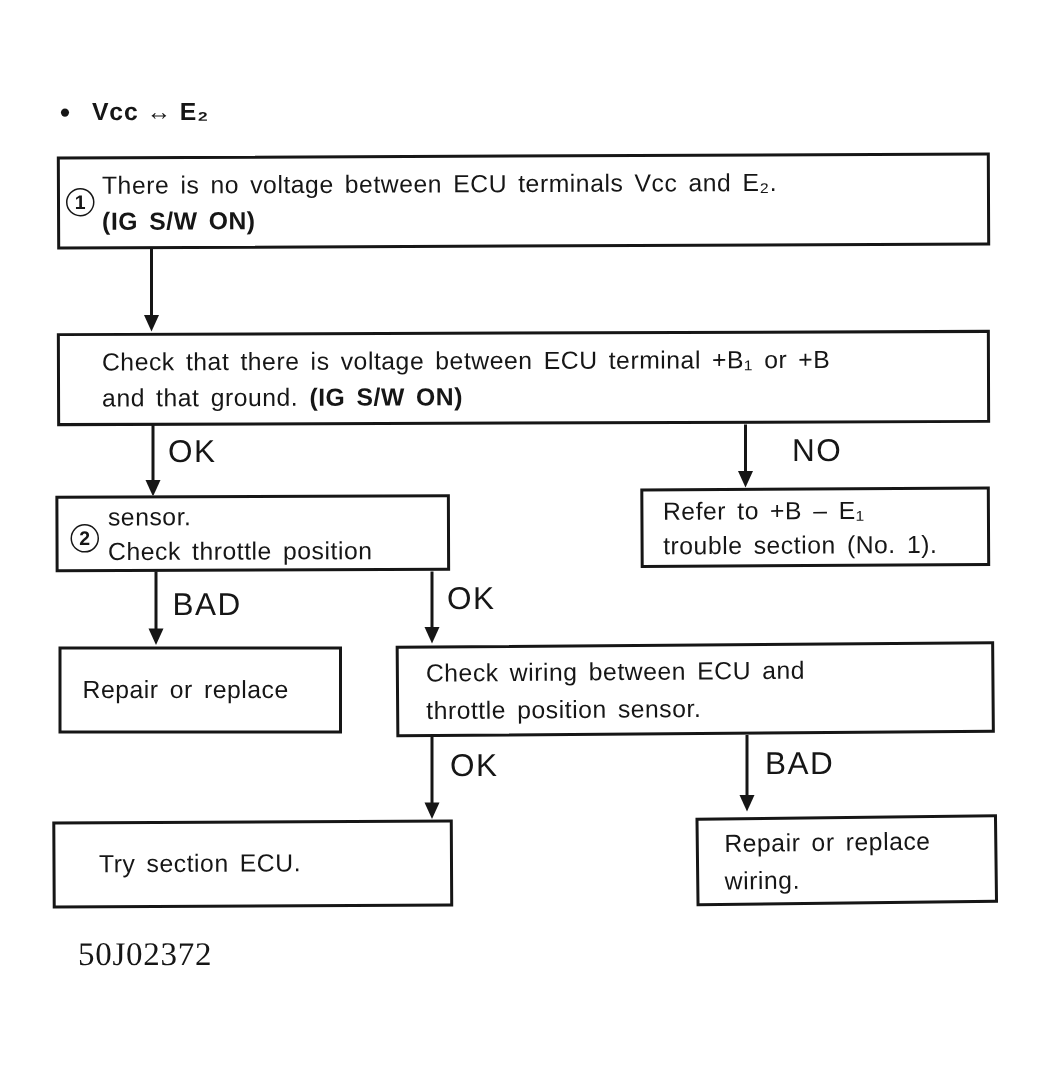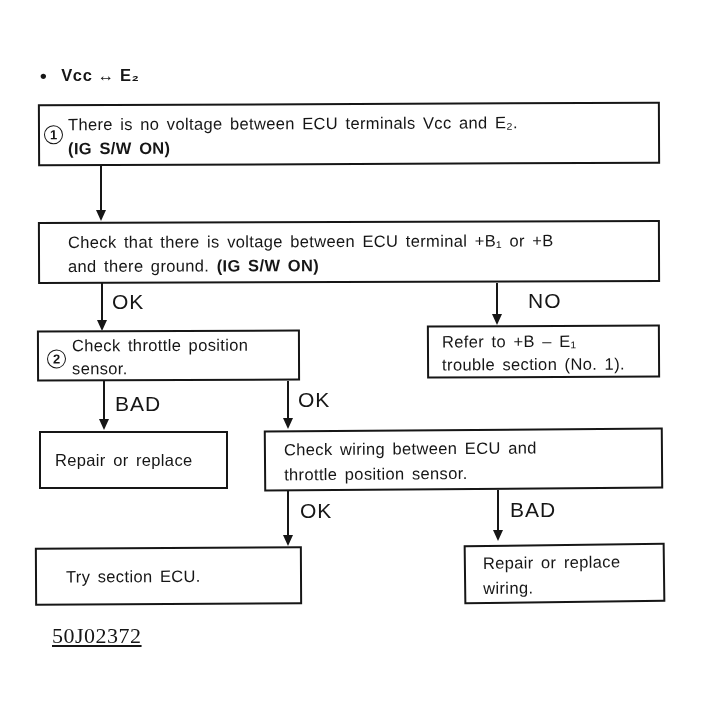--- a/index.html
+++ b/index.html
@@ -60,21 +60,20 @@
     position: absolute;
     font-size: 21px;
     letter-spacing: 1px;
   }
   .fig-code {
     position: absolute;
     left: 52px; top: 623px;
     font-family: "Liberation Serif", "DejaVu Serif", serif;
     font-size: 22px;
     letter-spacing: 0.5px;
-    text-decoration: underline;
   }
 </style>
 </head>
 <body>
 
 <div class="page">
 
   <div class="title">
     <span class="bullet">•</span>
     <span>Vcc ↔ E₂</span>
@@ -88,38 +87,38 @@
     </div>
   </div>
 
   <div class="vline" style="left:100px; top:165px; height:47px;"></div>
   <div class="arrowhead" style="left:96px; top:210px;"></div>
 
   <div class="fc-box" style="left:38px; top:221px; width:622px; height:62px; transform:rotate(-0.2deg);">
     <div style="padding:6px 0 0 28px;">
       <div class="txt">Check that there is voltage between ECU terminal +B₁ or +B</div>
       <div class="txt">
-        <span>and there ground. </span><span class="bold">(IG S/W ON)</span>
+        <span>and that ground. </span><span class="bold">(IG S/W ON)</span>
       </div>
     </div>
   </div>
 
   <div class="vline" style="left:101px; top:283px; height:39px;"></div>
   <div class="arrowhead" style="left:97px; top:320px;"></div>
   <div class="branch-label" style="left:112px; top:290px;">OK</div>
 
   <div class="vline" style="left:496px; top:283px; height:33px;"></div>
   <div class="arrowhead" style="left:492px; top:314px;"></div>
   <div class="branch-label" style="left:528px; top:289px;">NO</div>
 
   <div class="fc-box" style="left:37px; top:330px; width:263px; height:51px; transform:rotate(-0.2deg);">
     <span class="circle-num" style="left:8px; top:17px;">2</span>
     <div style="padding:2px 0 0 33px;">
+      <div class="txt" style="line-height:23px;">sensor.</div>
       <div class="txt" style="line-height:23px;">Check throttle position</div>
-      <div class="txt" style="line-height:23px;">sensor.</div>
     </div>
   </div>
 
   <div class="fc-box" style="left:427px; top:325px; width:233px; height:53px; transform:rotate(-0.3deg);">
     <div style="padding:3px 0 0 13px;">
       <div class="txt" style="line-height:23px;">Refer to +B – E₁</div>
       <div class="txt" style="line-height:23px;">trouble section (No. 1).</div>
     </div>
   </div>
 

